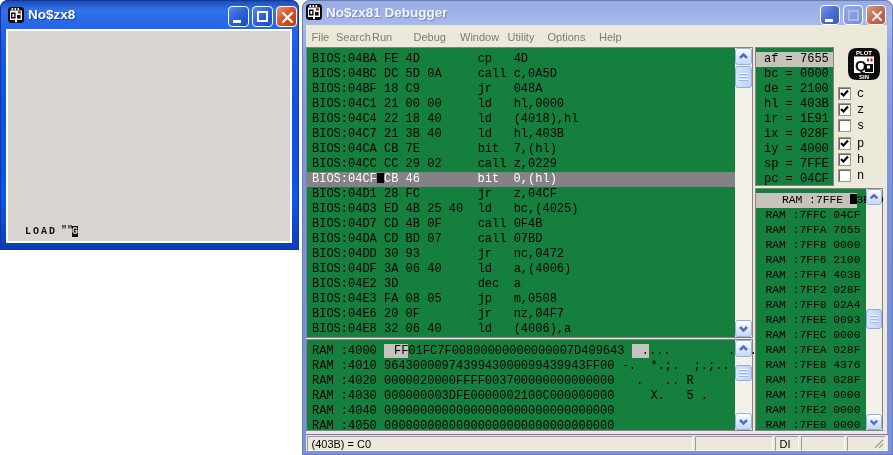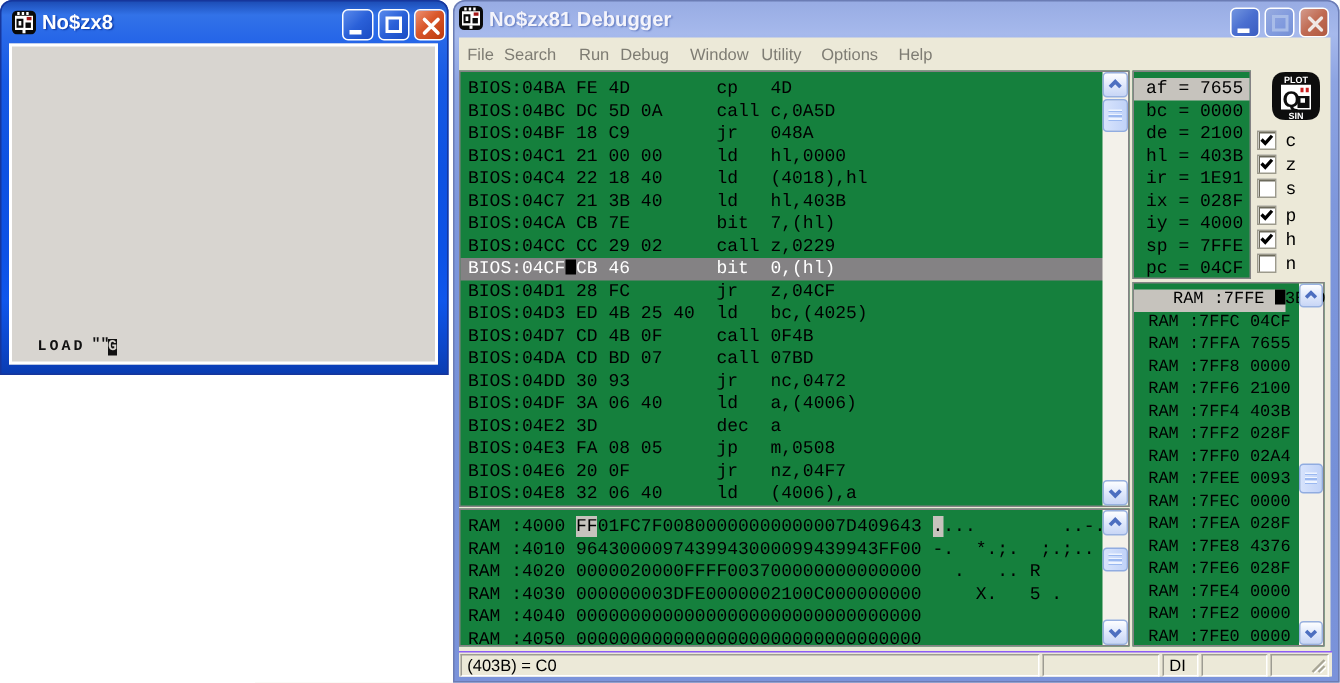--- a/index.html
+++ b/index.html
@@ -47,21 +47,21 @@
 #menubar span { position:absolute; top:5px; }
 
 
 .pane { position:absolute; background:#15803d; border:1px solid #848284; }
 #disasm { left:306px; top:47px; width:447px; height:291px; }
 #hexpane { left:306px; top:339px; width:447px; height:92px; }
 #regpane { left:755px; top:47px; width:79px; height:139px; }
 #stackpane { left:755px; top:188px; width:128px; height:243px; }
 .hlrow { display:inline-block; width:445px; margin-left:-5px; padding-left:5px;
   background:#848284; color:#fff; }
-.silver { background:#c6c3bd; }
+.silver { background:#c6c3bd;padding-left:10px; }
 
 
 .sb { position:absolute; background:#f3f1ea; }
 .sbtn { position:absolute; left:0; width:100%; border-radius:3px;
   border:1px solid #98b1e0;
   background:linear-gradient(180deg,#fdfeff 0%,#e3ebfc 45%,#c8d6f6 100%); }
 .sthumb { position:absolute; left:0; width:100%; border-radius:3px; border:1px solid #90ace0;
   background:linear-gradient(90deg,#d7e3fc 0%,#c0d2f8 100%); }
 .sthumb::after { content:""; position:absolute; left:3px; right:3px; top:50%; margin-top:-4px;
   height:8px; background:repeating-linear-gradient(180deg,#eef4ff 0 1px,#9ab8f0 1px 2px,rgba(0,0,0,0) 2px 3px); }
@@ -144,21 +144,21 @@
     <svg class="xmark" viewBox="0 0 21 21">
         <path d="M6 6 L14 14 M14 6 L6 14" stroke="#f0e8e4" stroke-width="2.2" stroke-linecap="round"></path>
       </svg>
   </div>
   <div class="client"></div>
 </div>
 
 <div class="abs" id="menubar">
   <span style="left:5.5px;">File</span>
   <span style="left:30px;">Search</span>
-  <span style="left:80px;">Run</span>
+  <span style="left:66px;">Run</span>
   <span style="left:107.5px;">Debug</span>
   <span style="left:154px;">Window</span>
   <span style="left:201.5px;">Utility</span>
   <span style="left:241.5px;text-align:center;">Options</span>
   <span style="left:293px;">Help</span>
 </div>
 
 <div class="pane" id="disasm">
 <pre style="position:absolute;left:5px;top:4px;">BIOS:04BA FE 4D        cp   4D
 BIOS:04BC DC 5D 0A     call c,0A5D

